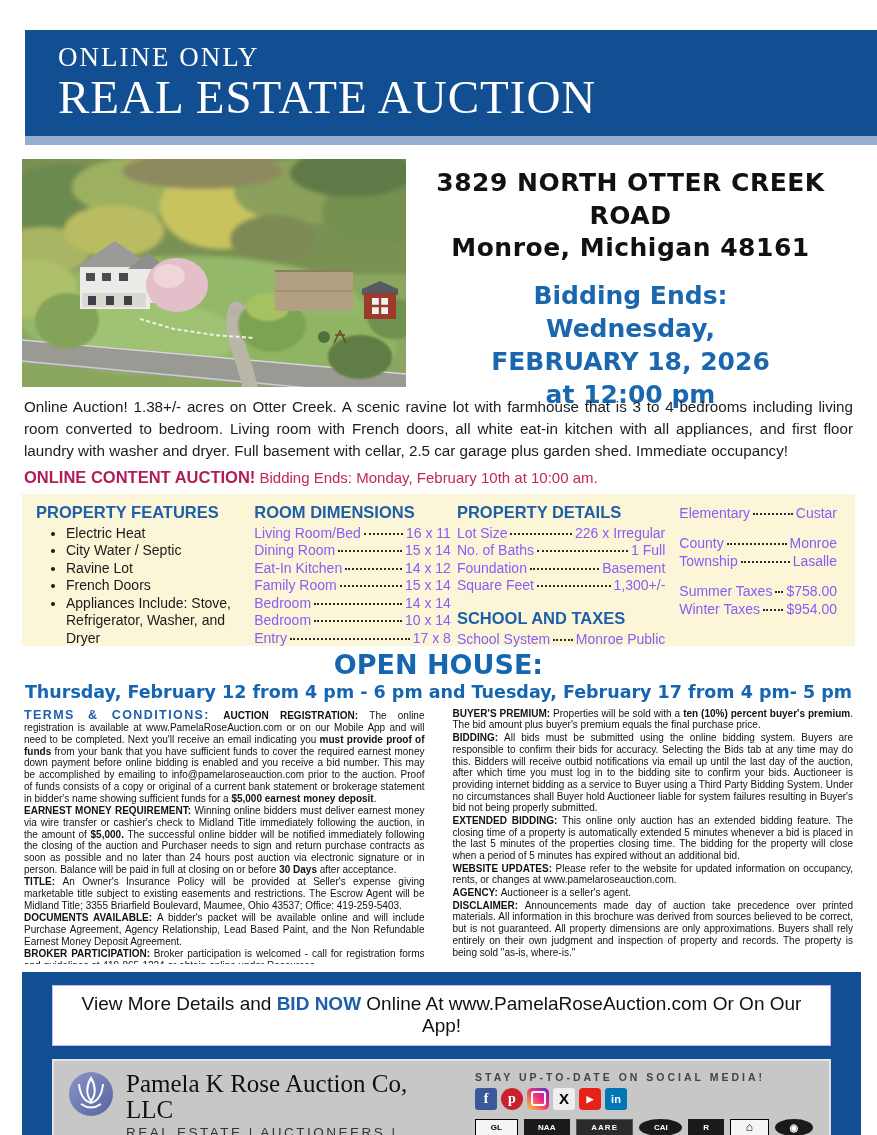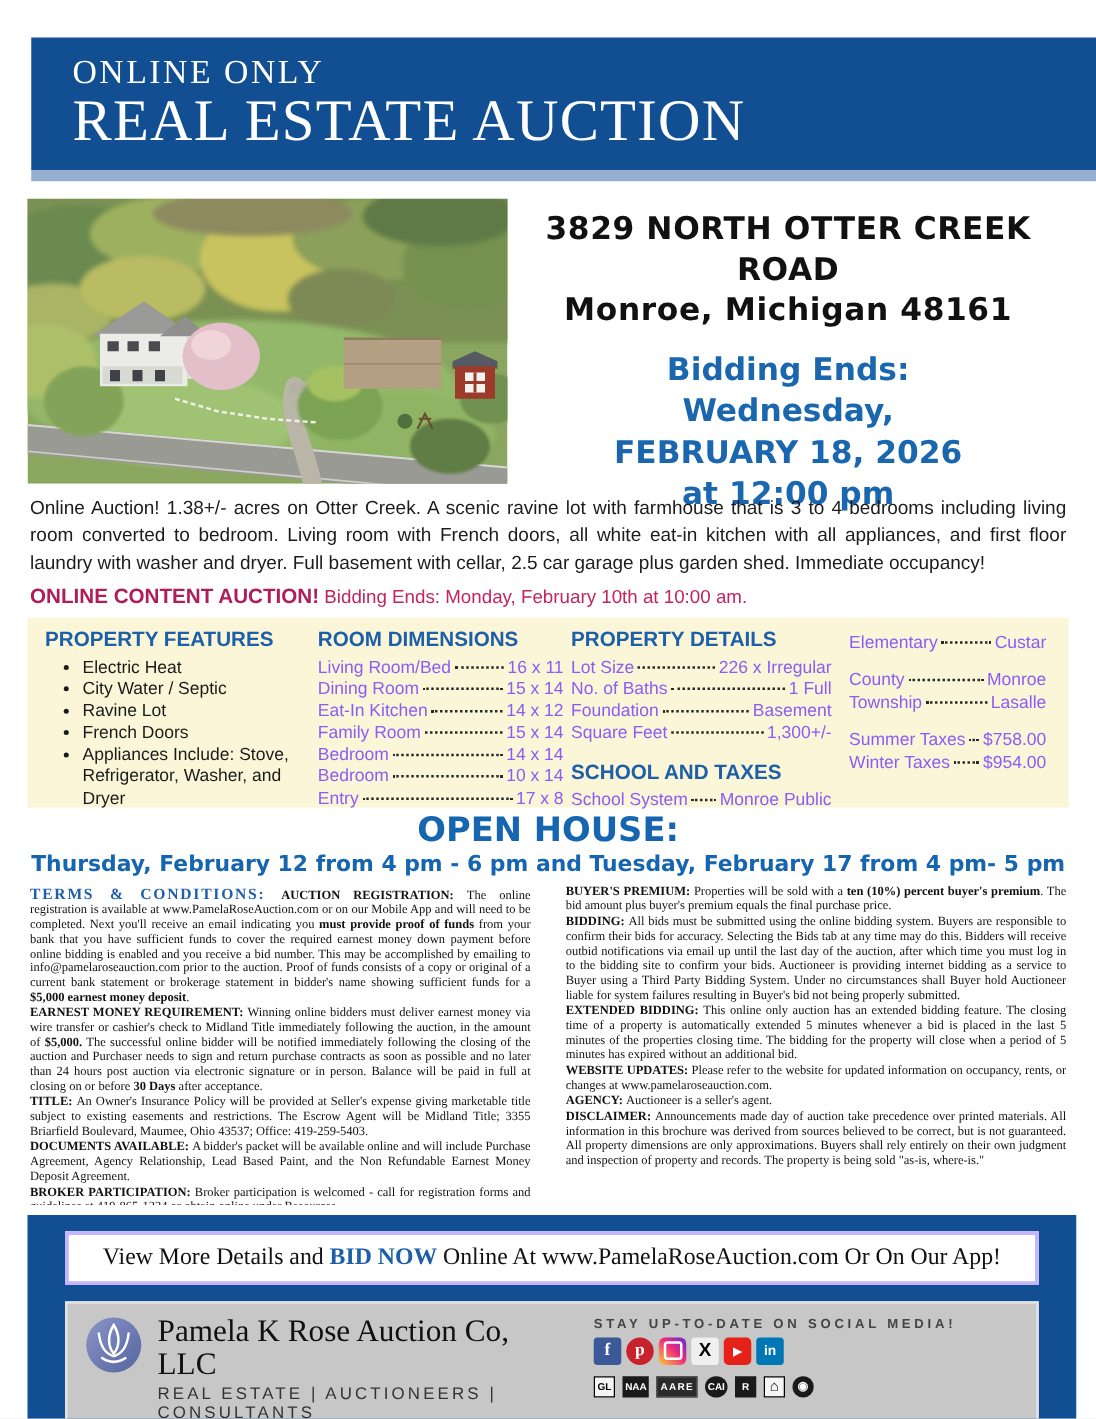--- a/index.html
+++ b/index.html
@@ -39,29 +39,29 @@
   .lrow .dots { flex:1; margin:0 3px; min-width:8px; border-bottom:2px dotted #2a2a2a; transform:translateY(-3px); }
   .school-title { margin-top:14px; }
   .dgroup { margin-bottom:13px; }
 
   
   .openhouse { text-align:center; margin-top:4px; color:#1565b0; font-family:"DejaVu Sans", sans-serif; }
   .oh-title { font-size:27px; font-weight:bold; line-height:1.1; }
   .oh-sched { font-size:17.5px; font-weight:bold; margin-top:2px; }
 
   
-  .terms { margin:6px 24px 0 24px; display:flex; gap:28px; height:256px; overflow:hidden;font-family:Liberation Serif, serif; }
+  .terms { margin:6px 24px 0 24px; display:flex; gap:28px; height:256px; overflow:hidden; }
   .tcol { flex:1; text-align:justify; font-size:10px; line-height:1.17; color:#111; }
   .tcol p { margin:0 0 1px 0; }
   .tcol .b { font-weight:bold; }
   .tcol .lead { color:#1d5fa9; font-size:12.5px; letter-spacing:1.4px; }
 
   
   .bottomblock { margin:8px 16px 0 22px; background:#114e92; padding:13px 30px 14px 30px; }
-  .ctabox { background:#fff; border:3px solid #c4b5fd; padding:7px 10px 8px 10px; text-align:center; font-size:19px; color:#111;font-family:Liberation Serif, serif; }
+  .ctabox { background:#fff; border:1px solid #c4b5fd; padding:7px 10px 8px 10px; text-align:center; font-size:19px; color:#111; }
   .ctabox .hl { color:#1d5fa9; font-weight:bold; }
   .graypanel { margin-top:13px; background:#c7c7c7; border:2px solid #e3e3e3; padding:10px 16px 10px 14px; display:flex; gap:18px; height:118px; overflow:hidden; }
 
   .flogo { width:46px; height:46px; flex:none; }
   .fleft { flex:1; }
   .logorow { display:flex; gap:12px; align-items:flex-start; }
   .company { font-family:"Liberation Serif", serif; font-size:25px; color:#101010; line-height:1.05; }
   .tagline { font-size:13.5px; color:#333; letter-spacing:2.5px; border-bottom:1.5px solid #555; padding-bottom:3px; margin-top:2px; }
 
   .fright { width:338px; flex:none; }
@@ -70,21 +70,21 @@
   .sicon { width:22px; height:22px; display:flex; align-items:center; justify-content:center; font-weight:bold; color:#fff; font-size:14px; cursor:pointer; }
   .icon-facebook  { background:#3b5998; border-radius:3px; font-family:"Liberation Serif", serif; }
   .icon-pinterest { background:#c8232c; border-radius:50%; font-family:"Liberation Serif", serif; }
   .icon-instagram { background:linear-gradient(45deg,#f9ce34,#ee2a7b 55%,#6228d7); border-radius:5px; }
   .icon-instagram::before { content:""; width:11px; height:11px; border:2px solid #fff; border-radius:3px; }
   .icon-x        { background:#efefef; color:#000; border-radius:3px; font-size:15px; }
   .icon-youtube  { background:#e62117; border-radius:4px; font-size:9px; }
   .icon-linkedin { background:#0077b5; border-radius:3px; font-size:11px; }
 
   .assocrow { display:flex; gap:6px; margin-top:9px; align-items:center; }
-  .assoc { height:17px; min-width:17px; background:#1a1a1a; color:#fff; display:flex; align-items:center; justify-content:center; font-size:8px; font-weight:bold; padding:0 2px; }
+  .assoc { height:17px; min-width:17px; background:#1a1a1a; color:#fff; display:flex; align-items:center; justify-content:center; font-size:8px; font-weight:bold; padding:0 15px; }
   .assoc:nth-child(1) { background:#f5f5f5; color:#000; border:1px solid #000; }
   .assoc:nth-child(3) { letter-spacing:1px; border:1px solid #555; background:#2a2a2a; }
   .assoc:nth-child(4) { border-radius:50%; }
   .assoc:nth-child(6) { background:#f5f5f5; color:#000; border:1px solid #000; font-size:12px; }
   .assoc:nth-child(7) { border-radius:50%; font-size:10px; }
 </style>
 </head>
 <body>
 
 <div class="page">

